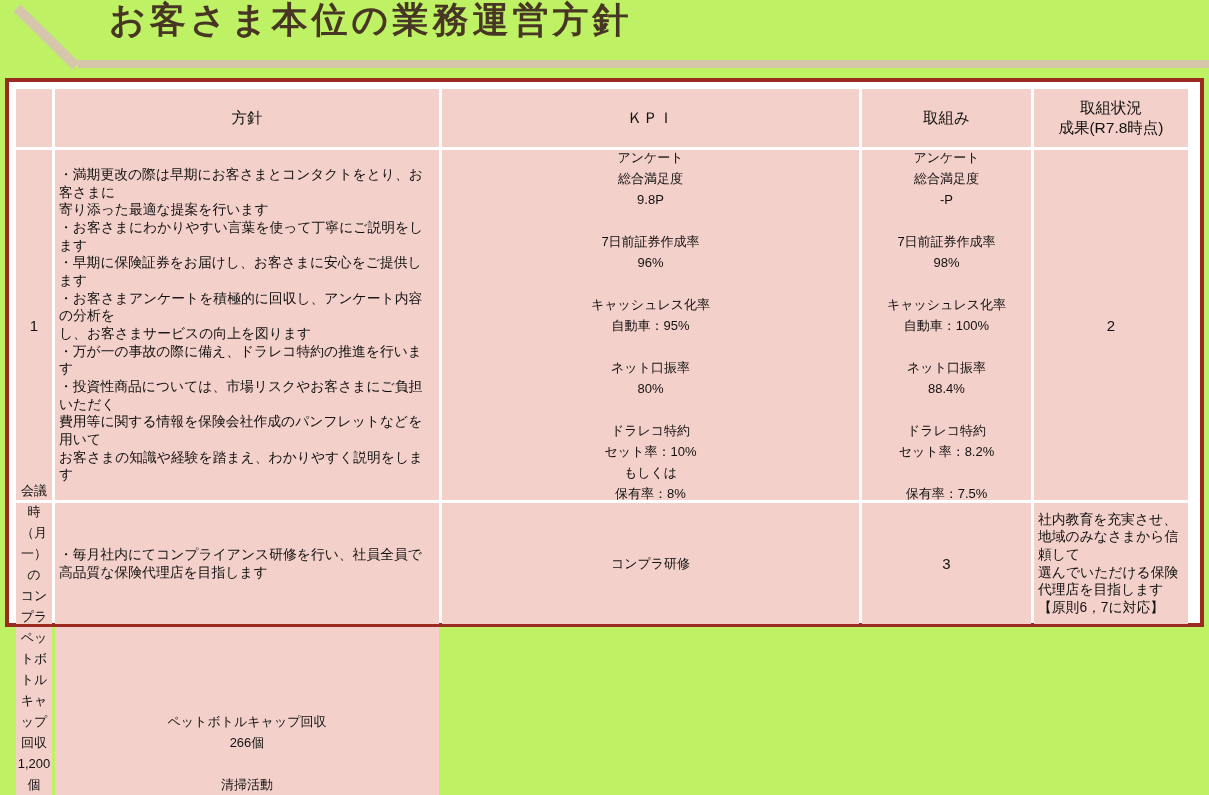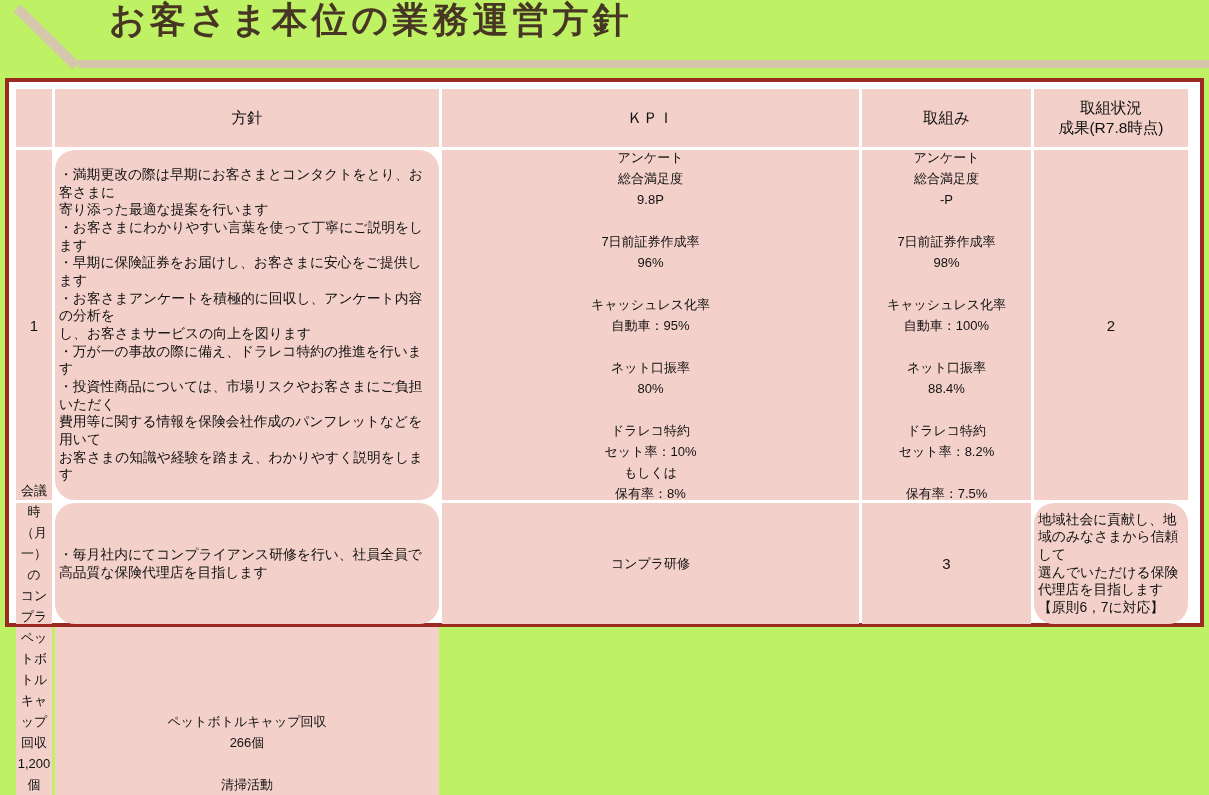--- a/index.html
+++ b/index.html
@@ -31,21 +31,21 @@
     grid-template-columns:36px 384px 417px 169px 1fr;
     grid-template-rows:58px 350px 121px 1fr;
     gap:3px;
   }
   .cell {
     background:#f3d0c9; box-sizing:border-box;
     display:flex; align-items:center;
     white-space:pre-line;
   }
   .center { justify-content:center; text-align:center; }
-  .left   { justify-content:flex-start; text-align:left; padding:4px 4px;border-radius:20px; }
+  .left   { justify-content:flex-start; text-align:left; padding:4px 4px; }
   .head   { font-size:15.5px; line-height:1.3; }
   .no     { font-size:15px; }
   .body-text { font-size:13.8px; line-height:1.28; }
   .kpi-text  { font-size:13px; line-height:21px; }
 </style>
 </head>
 <body>
 
 <div class="slide">
 
@@ -112,21 +112,21 @@
 保有率：7.5%</div>
 
       <div class="cell center no">2</div>
       <div class="cell center kpi-text">会議時（月一）の
 コンプラ研修</div>
       <div class="cell left body-text">・毎月社内にてコンプライアンス研修を行い、社員全員で
 高品質な保険代理店を目指します</div>
       <div class="cell center kpi-text">コンプラ研修</div>
 
       <div class="cell center no">3</div>
-      <div class="cell left body-text">地域社会に貢献し、地域のみなさまから信頼して
+      <div class="cell left body-text">社内教育を充実させ、地域のみなさまから信頼して
 選んでいただける保険代理店を目指します
 【原則6，7に対応】</div>
       <div class="cell center kpi-text">ペットボトルキャップ回収
 1,200個
 
 清掃活動
 年間60回</div>
       <div class="cell center kpi-text">ペットボトルキャップ回収
 266個
 

